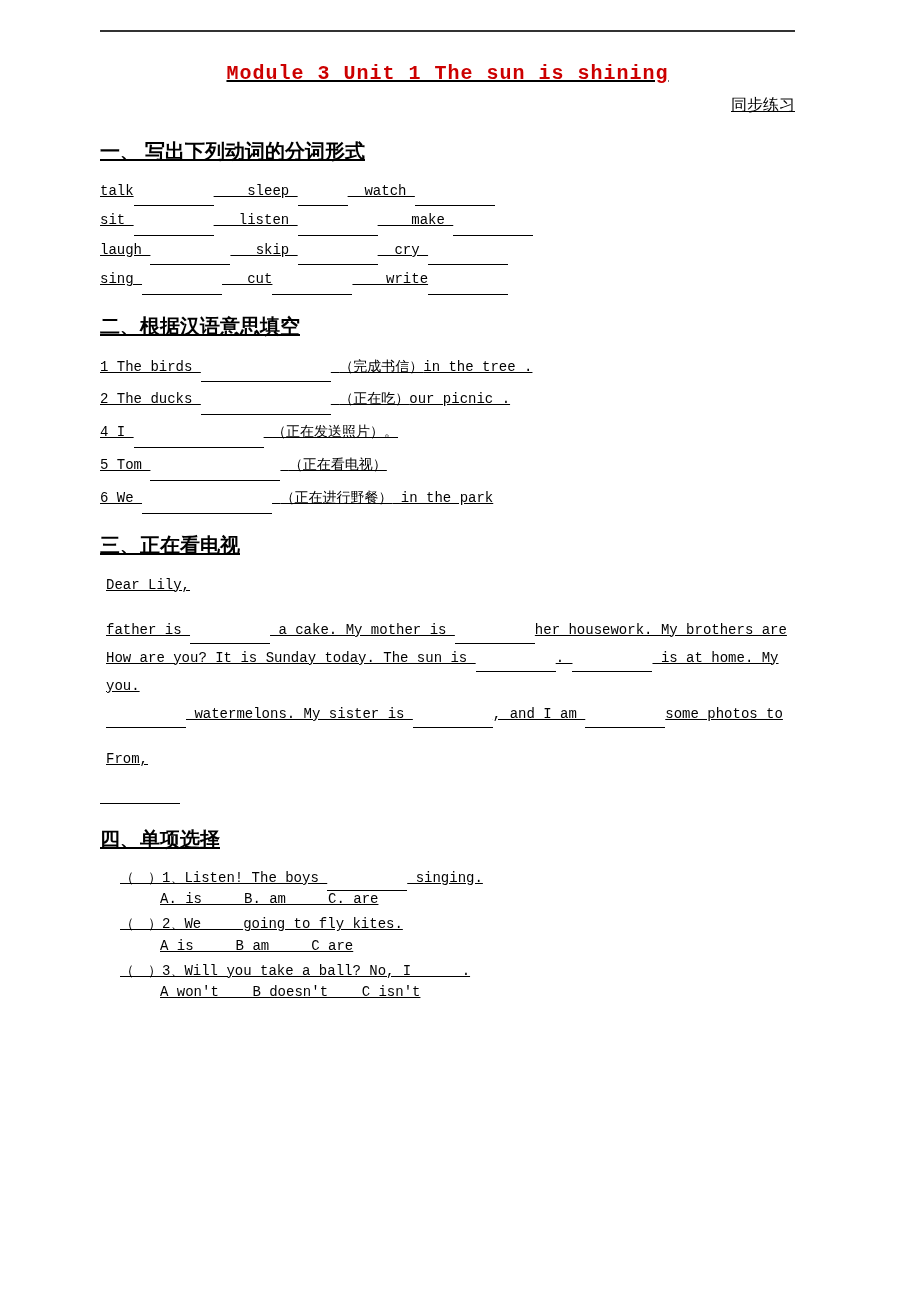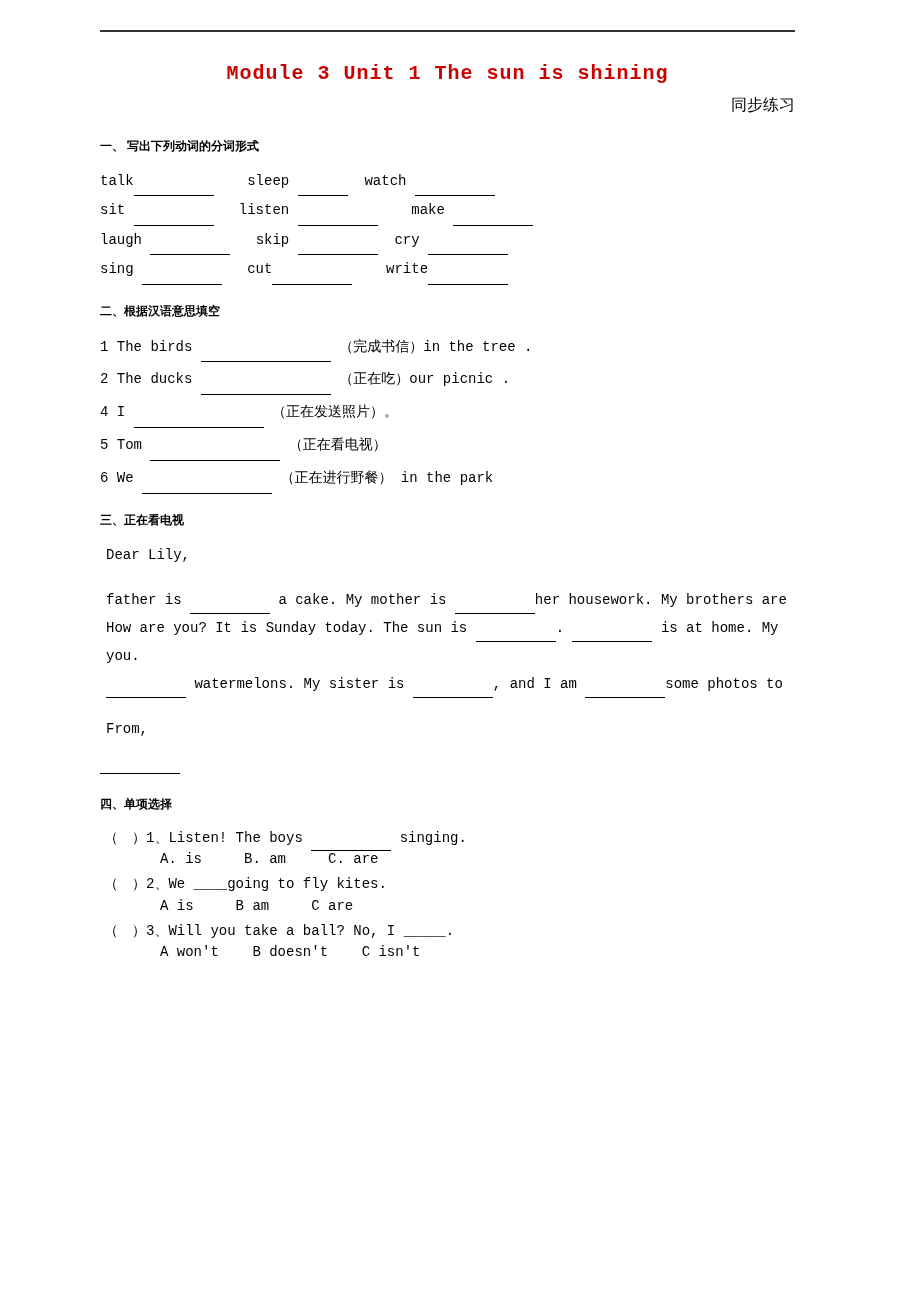--- a/index.html
+++ b/index.html
@@ -15,20 +15,21 @@
       color: #000000;
       width: 920px;
       min-height: 1302px;
     }
 
     .page {
       width: 843px;
       min-height: 1302px;
       padding: 20px 48px 40px 100px;
       position: relative;
+      text-decoration: underline;
     }
 
     .top-line {
       border-top: 2px solid #333;
       margin-bottom: 30px;
       margin-top: 10px;
     }
 
     .main-title {
       text-align: center;
@@ -41,21 +42,21 @@
     }
 
     .subtitle {
       text-align: right;
       font-size: 16px;
       color: #000;
       margin-bottom: 22px;
     }
 
     .section-title {
-      font-size: 12px;
+      font-size: 20px;
       font-weight: bold;
       color: #000;
       margin-bottom: 12px;
       margin-top: 12px;
     }
 
     .section-block {
       margin-bottom: 18px;
     }
 
@@ -102,21 +103,21 @@
       font-family: 'Courier New', monospace;
       font-size: 14px;
       line-height: 2.0;
       margin-left: 6px;
     }
 
     .mc-line {
       font-family: 'Courier New', monospace;
       font-size: 14px;
       line-height: 1.9;
-      margin-left: 4px;
+      margin-left: 20px;
     }
 
     .mc-options {
       font-family: 'Courier New', monospace;
       font-size: 14px;
       margin-left: 60px;
       margin-bottom: 4px;
     }
 
     .paren {

